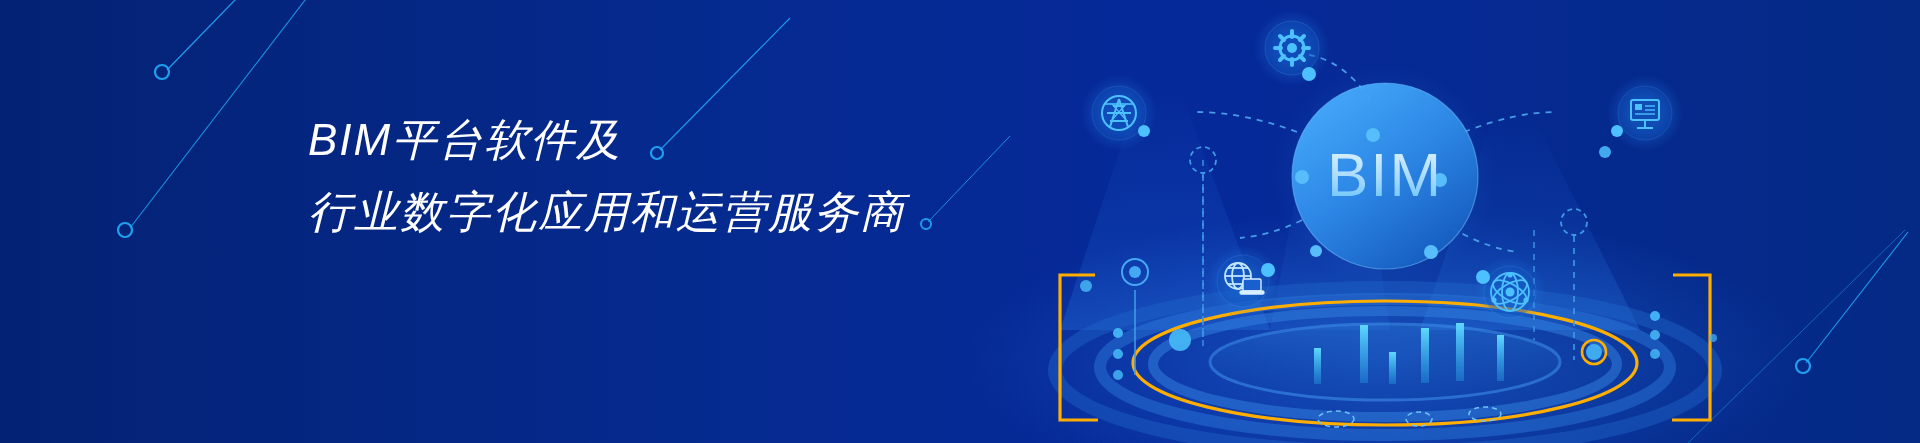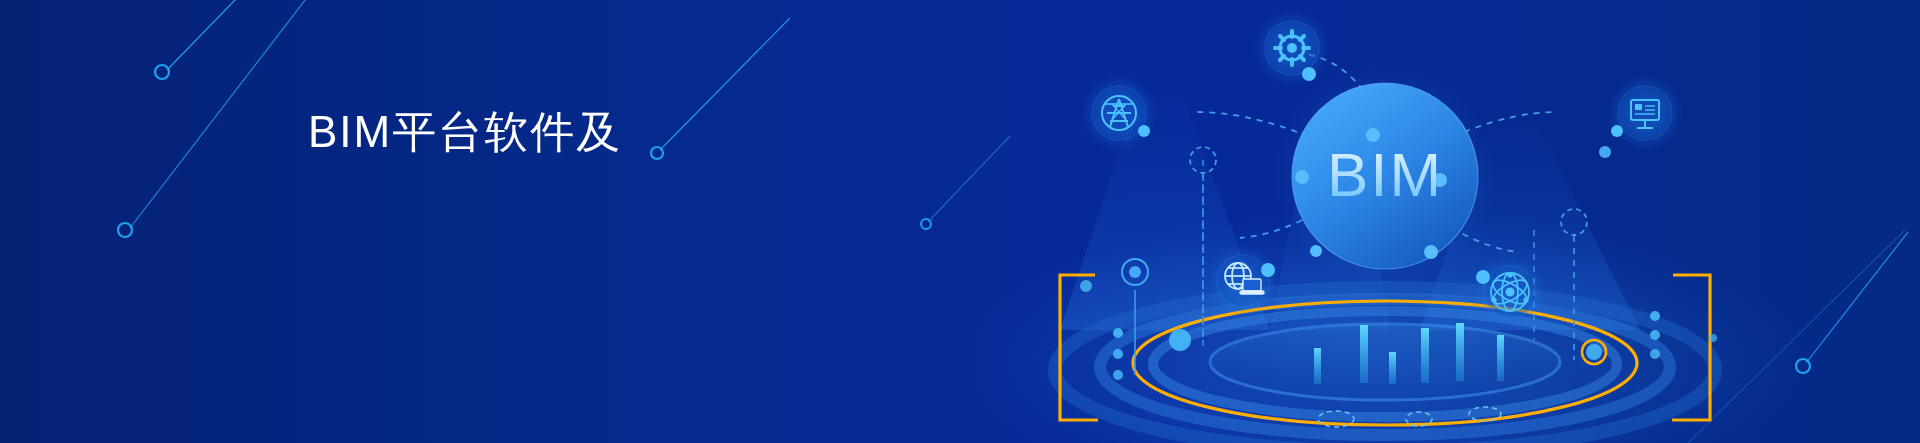--- a/index.html
+++ b/index.html
@@ -19,23 +19,24 @@
     position: absolute;
     top: 0;
     left: 0;
     width: 1920px;
     height: 443px;
     display: block;
   }
   #headline {
     position: absolute;
     left: 308px;
-    top: 96px;
+    top: 104px;
     width: 700px;
     z-index: 40;
+    font-style: italic;
   }
   .headline-line {
     color: #ffffff;
     font-size: 44px;
     line-height: 72px;
     letter-spacing: 2px;
     font-weight: 400;
     white-space: nowrap;
   }
 </style>
@@ -88,20 +89,21 @@
 
       <line x1="1806" y1="363" x2="1908" y2="232" stroke-width="1.1" opacity="0.9"></line>
       <circle cx="1803" cy="366" r="7" stroke-width="2.2" opacity="0.95"></circle>
 
       <line x1="1688" y1="443" x2="1905" y2="230" stroke-width="0.9" opacity="0.55"></line>
     </g>
   </svg>
 
   <div id="headline">
     <div class="headline-line">BIM平台软件及</div>
+    <div class="headline-line">行业数字化应用和运营服务商</div>
   </div>
 
   <svg id="art-svg" viewBox="0 0 1920 443" preserveAspectRatio="none">
     <defs>
       <linearGradient id="sphereGrad" x1="0.15" y1="0" x2="0.85" y2="1">
         <stop offset="0%" stop-color="#49b0ff"></stop>
         <stop offset="48%" stop-color="#2e8ae8"></stop>
         <stop offset="100%" stop-color="#1257bb"></stop>
       </linearGradient>
       <linearGradient id="bimTextGrad" x1="0" y1="0" x2="0" y2="1">

